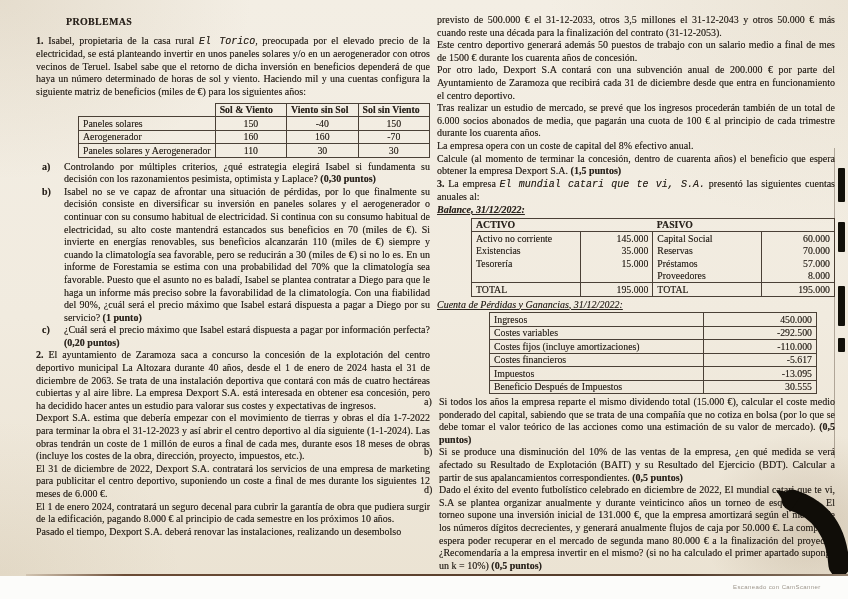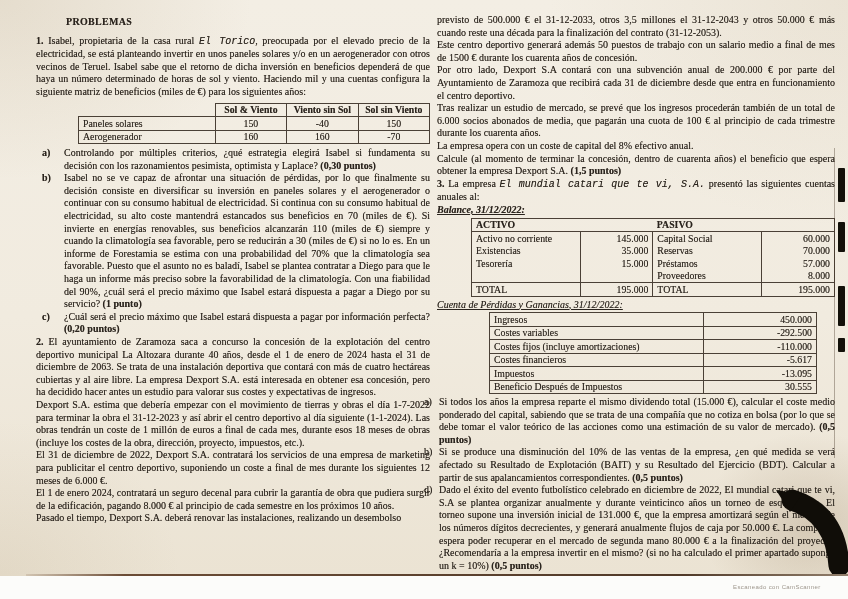--- a/index.html
+++ b/index.html
@@ -30,21 +30,21 @@
   .item .lbl{position:absolute;left:6px;top:0;font-weight:bold;}
   .item2{position:relative;padding-left:15px;margin-left:-13px;}
   .item2 .lbl{position:absolute;left:0;top:0;font-weight:normal;}
 
   table{border-collapse:collapse;font-size:9.8px;color:#2a241e;
         text-shadow:0 0 0.5px rgba(50,38,26,0.5);}
   td,th{padding:0.5px 4px;line-height:11.5px;font-weight:normal;}
 
   .t1{margin:4px 0 3px 42px;}
   .t1 th,.t1 td{border:1px solid #4a4036;}
-  .t1 th{font-weight:bold;text-align:center;width:84px;}
+  .t1 th{font-weight:bold;width:84px;}
   .t1 td.lab{width:170px;text-align:left;}
   .t1 td.val{text-align:center;}
   .t1 td.nob{border:none;background:transparent;}
 
   .lbl-line{margin:2px 0 1px 0;}
   .ulab{text-decoration:underline;font-style:italic;}
   .blab{font-weight:bold;}
 
   .t2{margin:1px 0 2px 34px;border:1.2px solid #4a4036;}
   .t2 th{border-bottom:1px solid #4a4036;font-weight:bold;text-align:left;}
@@ -97,20 +97,26 @@
           <td class="val">150</td>
           <td class="val">-40</td>
           <td class="val">150</td>
         </tr>
         <tr>
           <td class="lab">Aerogenerador</td>
           <td class="val">160</td>
           <td class="val">160</td>
           <td class="val">-70</td>
         </tr>
+        <tr>
+          <td class="lab">Paneles solares  y Aerogenerador</td>
+          <td class="val">110</td>
+          <td class="val">30</td>
+          <td class="val">30</td>
+        </tr>
       </tbody>
         </table>
 
       <div class="item">
         <span class="lbl">a)</span>
         <span>Controlando por múltiples criterios, ¿qué estrategia elegirá Isabel si fundamenta su decisión con los razonamientos pesimista, optimista y Laplace? </span><span class="pts">(0,30 puntos)</span>
       </div>
       <div class="item">
         <span class="lbl">b)</span>
         <span>Isabel no se ve capaz de afrontar una situación de pérdidas, por lo que finalmente su decisión consiste en diversificar su inversión en paneles solares y el aerogenerador o continuar con su consumo habitual de electricidad. Si continua con su consumo habitual de electricidad, su alto coste mantendrá estancados sus beneficios en 70 (miles de €). Si invierte en energías renovables, sus beneficios alcanzarán 110 (miles de €) siempre y cuando la climatología sea favorable, pero se reducirán a 30 (miles de €) si no lo es. En un informe de Forestamia se estima con una probabilidad del 70% que la climatología sea favorable. Puesto que el asunto no es baladí, Isabel se plantea contratar a Diego para que le haga un informe más preciso sobre la favorabilidad de la climatología. Con una fiabilidad del 90%, ¿cuál será el precio máximo que Isabel estará dispuesta a pagar a Diego por su servicio? </span><span class="pts">(1 punto)</span>

